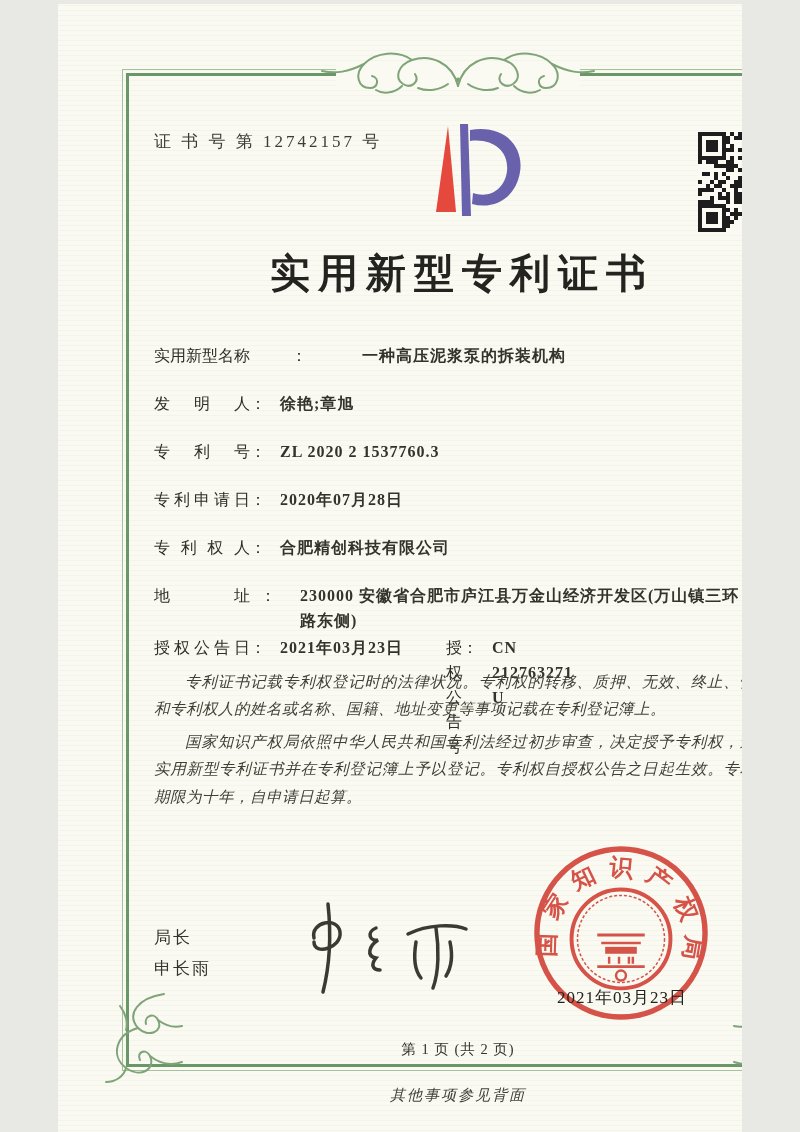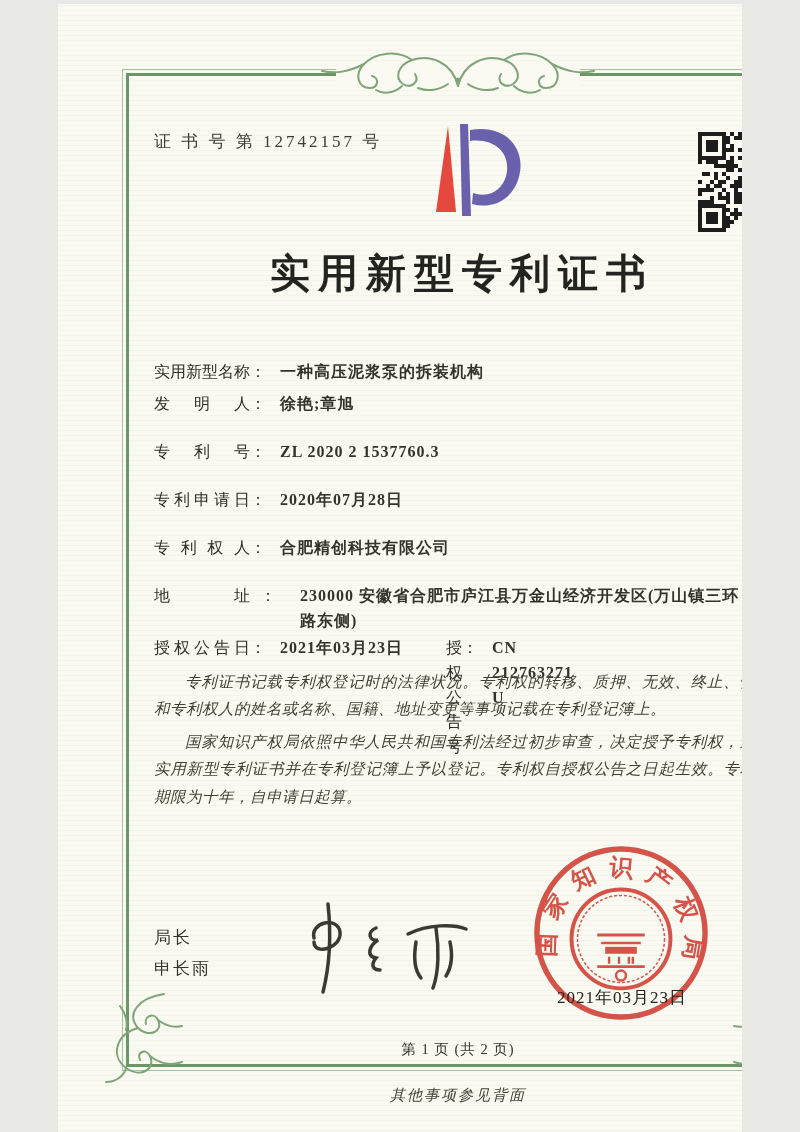--- a/index.html
+++ b/index.html
@@ -30,21 +30,21 @@
   .qr{position:absolute;left:640px;top:128px;width:100px;height:100px;}
   .qr svg{display:block;width:100%;height:100%;}
   
   .title{
     position:absolute;left:0;top:242px;width:800px;margin:0;text-align:center;
     font-size:40px;font-weight:600;letter-spacing:8px;text-indent:8px;color:#232320;
   }
   
   .fields{position:absolute;left:96px;top:340px;width:620px;font-size:16px;}
   .frow{position:absolute;left:0;display:flex;align-items:flex-start;line-height:1.55;}
-  .frow.r0{top:16px;} .frow.r1{top:48px;} .frow.r2{top:96px;} .frow.r3{top:144px;}
+  .frow.r0{top:0;gap:41px;} .frow.r1{top:48px;} .frow.r2{top:96px;} .frow.r3{top:144px;}
   .frow.r4{top:192px;} .frow.r5{top:240px;gap:10px;} .grant{top:292px;}
   .flabel{display:inline-block;width:96px;text-align:justify;text-align-last:justify;flex:none;color:#2e2e28;}
   .colon{flex:none;}
   .fvalue{margin-left:14px;letter-spacing:1px;color:#33332c;font-weight:bold;}
   .addr .fvalue{width:452px;}
   .grant-no{position:absolute;left:292px;top:0;display:flex;}
   
   .paras{
     position:absolute;left:96px;top:664px;width:618px;
     font-size:15.5px;line-height:1.75;text-align:justify;

